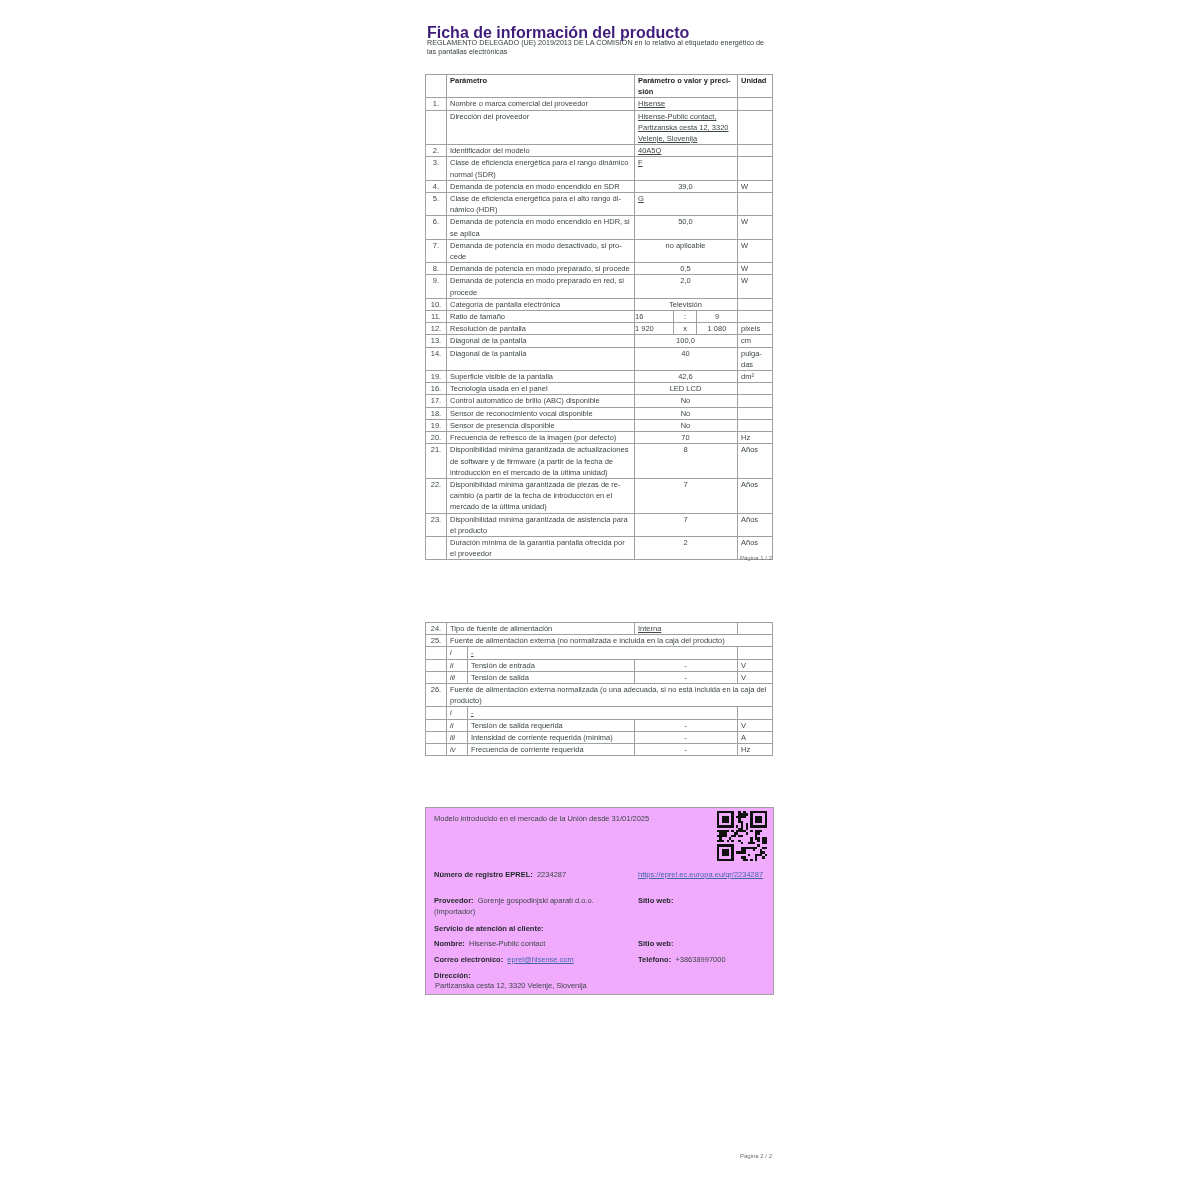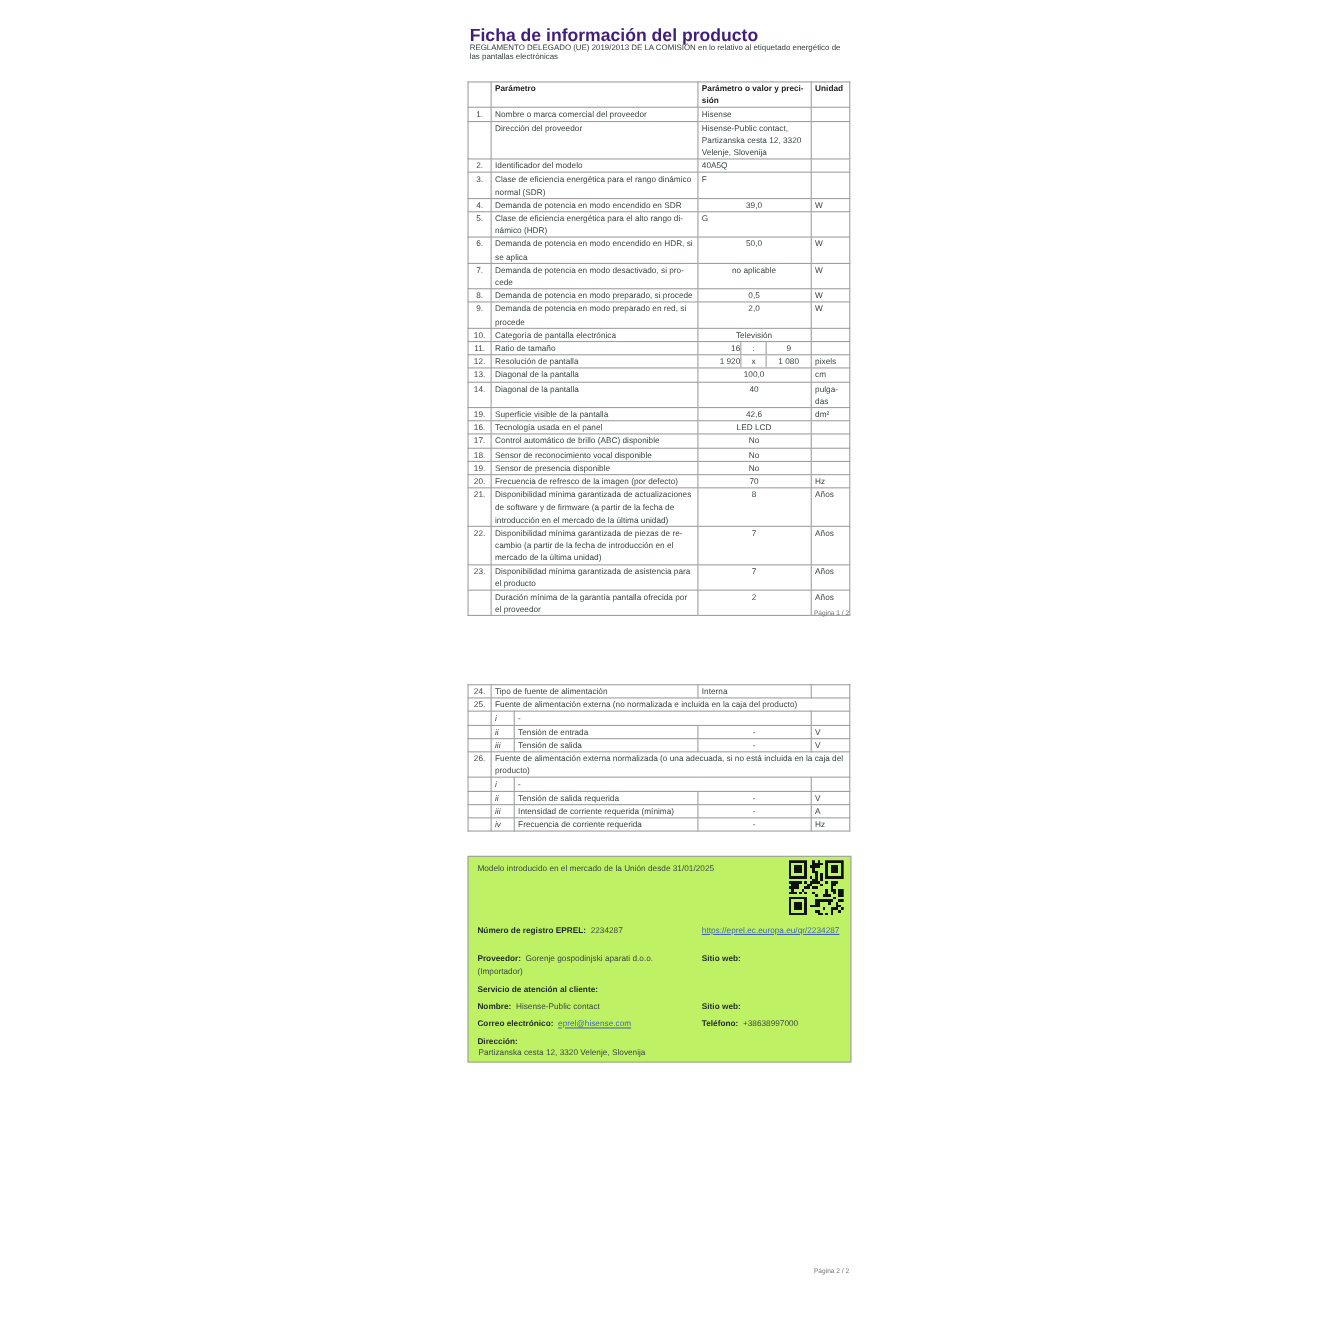--- a/index.html
+++ b/index.html
@@ -20,37 +20,37 @@
     border-collapse:collapse;table-layout:fixed;
     font-size:7.5px;line-height:11.2px;color:#3d4747;border-radius:19px;
   }
   table.fiche td{
     border:1px solid #a0a0a0;vertical-align:top;
     padding:0 3px;overflow:hidden;
   }
   table.fiche td.num{text-align:center;padding:0 1px;}
   table.fiche td.sub{font-style:italic;text-align:left;padding:0 3px;}
   table.fiche td.val-right{text-align:center;padding-right:4px;}
-  table.fiche td.val-left{text-align:left;}
+  table.fiche td.val-left{text-align:left;text-decoration:underline;}
   table.fiche tr.hdr td{font-weight:bold;color:#222;}
   table.fiche td.split{padding:0;}
   .split-wrap{display:flex;width:100%;}
-  .split-wrap .s1{flex:0 0 38px;text-align:right;}
+  .split-wrap .s1{flex:0 0 38px;text-align:left;}
   .split-wrap .s2{flex:0 0 22px;text-align:center;border-left:1px solid #a0a0a0;border-right:1px solid #a0a0a0;}
   .split-wrap .s3{flex:1 1 auto;text-align:center;}
   #t1{left:425px;top:74px;}
   #t2{left:425px;top:622px;}
   .page-footer{
     font-size:6px;color:#6e6e6e;width:60px;text-align:right;
   }
   #pf1{left:712px;top:555px;}
   #pf2{left:712px;top:1153px;}
   .contact-box{
-    left:425px;top:778px;width:347px;height:186px;
-    border:1px solid #a0a0a0;background:#bef264;
+    left:425px;top:807px;width:347px;height:186px;
+    border:1px solid #a0a0a0;background:#f0abfc;
     font-size:7.5px;line-height:10.5px;color:#3d4747;
   }
   .contact-box .line{position:absolute;}
   .contact-box b{color:#1f2626;}
   a.lnk{color:#4466b0;text-decoration:underline;cursor:pointer;word-break:break-all;}
   #qr{position:absolute;right:6px;top:3px;width:50px;height:50px;}
 </style>
 </head>
 <body>
 

